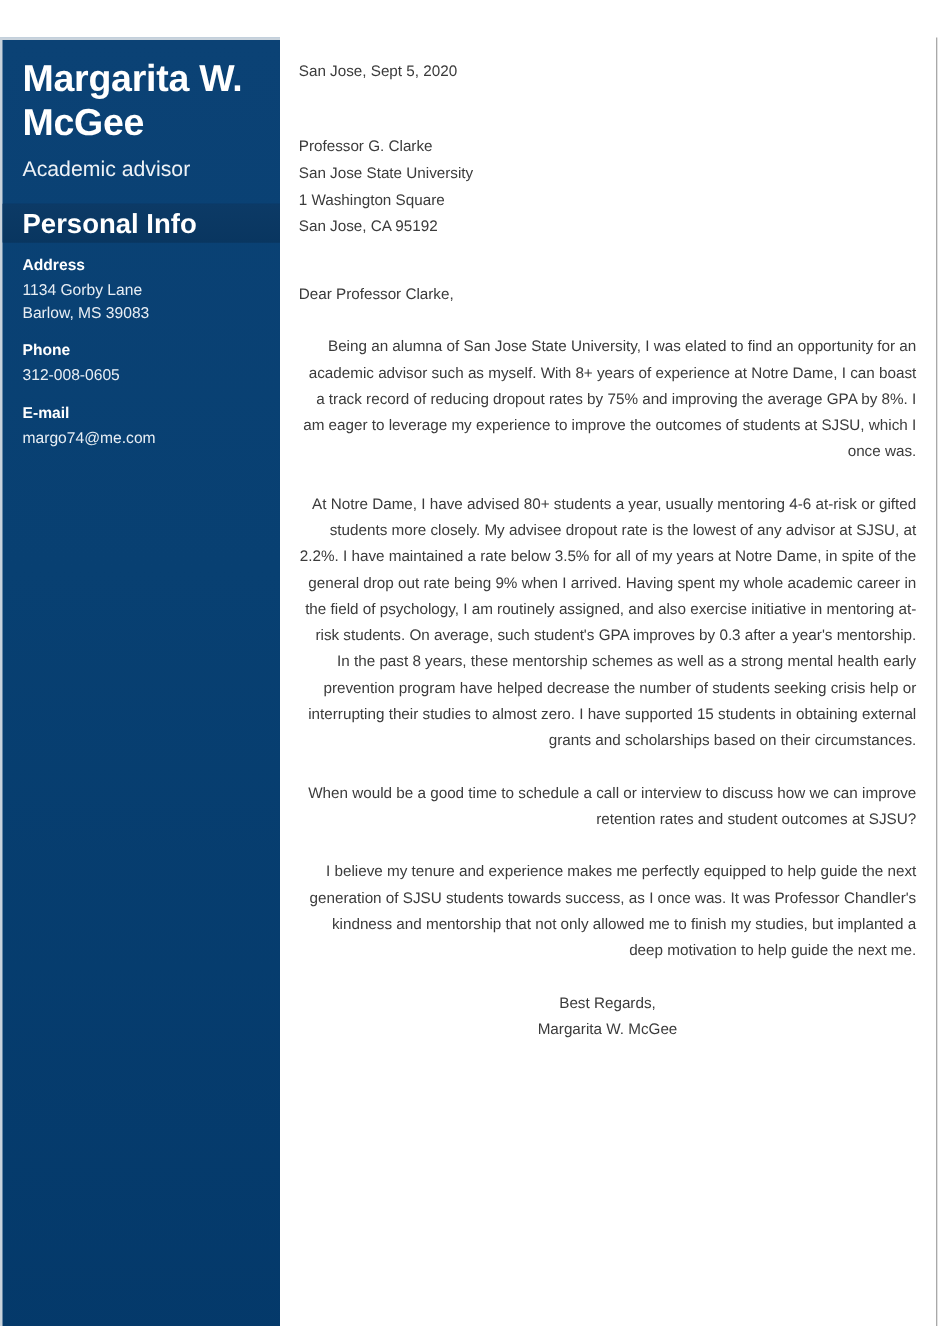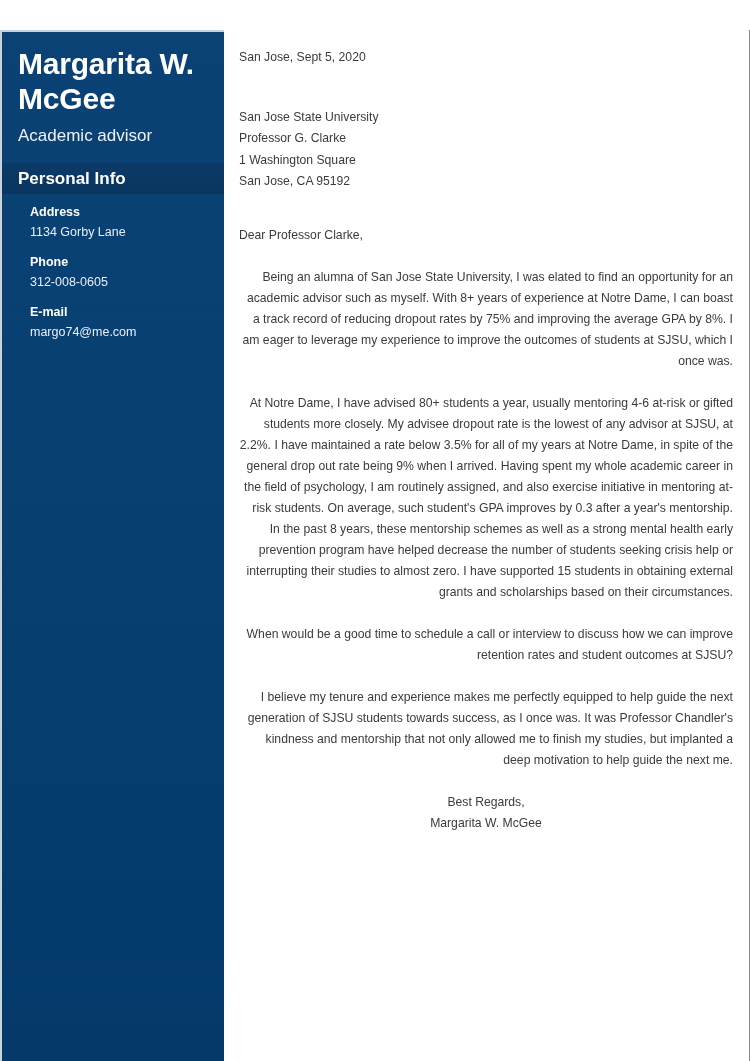--- a/index.html
+++ b/index.html
@@ -63,33 +63,33 @@
     top: 131px;
     width: 224px;
     height: 31px;
     background: #0a3761;
     background-image: linear-gradient(180deg, #0c3a66 0%, #093660 100%);
   }
   .section-band-label {
     position: absolute;
     left: 16px;
     top: 5px;
-    font-size: 17px;
+    font-size: 22px;
     line-height: 21px;
     font-weight: bold;
     color: #ffffff;
   }
 
   .info-list {
     position: absolute;
     left: 0;
     top: 172px;
     width: 224px;
     box-sizing: border-box;
-    padding: 0 28px;
+    padding: 0 16px;
   }
   .info-group { margin-bottom: 13px; }
   .info-label {
     font-size: 12.5px;
     line-height: 17px;
     font-weight: bold;
     color: #ffffff;
     margin-bottom: 2px;
   }
   .info-value {
@@ -139,42 +139,43 @@
 
     <div class="section-band">
       <div class="section-band-label">Personal Info</div>
     </div>
 
     <div class="info-list">
 
       <div class="info-group">
         <div class="info-label">Address</div>
         <div class="info-value">1134 Gorby Lane</div>
+        <div class="info-value">Barlow, MS 39083</div>
       </div>
 
       <div class="info-group">
         <div class="info-label">Phone</div>
         <div class="info-value">312-008-0605</div>
       </div>
 
       <div class="info-group">
         <div class="info-label">E-mail</div>
         <div class="info-value">margo74@me.com</div>
       </div>
 
     </div>
   </aside>
 
   <main class="letter">
 
     <p class="letter-date">San Jose, Sept 5, 2020</p>
 
     <div class="address-block">
+      <p class="address-line">Professor G. Clarke</p>
       <p class="address-line">San Jose State University</p>
-      <p class="address-line">Professor G. Clarke</p>
       <p class="address-line">1 Washington Square</p>
       <p class="address-line">San Jose, CA 95192</p>
     </div>
 
     <p class="salutation">Dear Professor Clarke,</p>
 
     <p class="para">Being an alumna of San Jose State University, I was elated to find an opportunity for an academic advisor such as myself. With 8+ years of experience at Notre Dame, I can boast a track record of reducing dropout rates by 75% and improving the average GPA by 8%. I am eager to leverage my experience to improve the outcomes of students at SJSU, which I once was.</p>
     <p class="para">At Notre Dame, I have advised 80+ students a year, usually mentoring 4-6 at-risk or gifted students more closely. My advisee dropout rate is the lowest of any advisor at SJSU, at 2.2%. I have maintained a rate below 3.5% for all of my years at Notre Dame, in spite of the general drop out rate being 9% when I arrived. Having spent my whole academic career in the field of psychology, I am routinely assigned, and also exercise initiative in mentoring at-risk students. On average, such student's GPA improves by 0.3 after a year's mentorship. In the past 8 years, these mentorship schemes as well as a strong mental health early prevention program have helped decrease the number of students seeking crisis help or interrupting their studies to almost zero. I have supported 15 students in obtaining external grants and scholarships based on their circumstances.</p>
     <p class="para">When would be a good time to schedule a call or interview to discuss how we can improve retention rates and student outcomes at SJSU?</p>
     <p class="para" style="margin-bottom:0">I believe my tenure and experience makes me perfectly equipped to help guide the next generation of SJSU students towards success, as I once was. It was Professor Chandler's kindness and mentorship that not only allowed me to finish my studies, but implanted a deep motivation to help guide the next me.</p>

